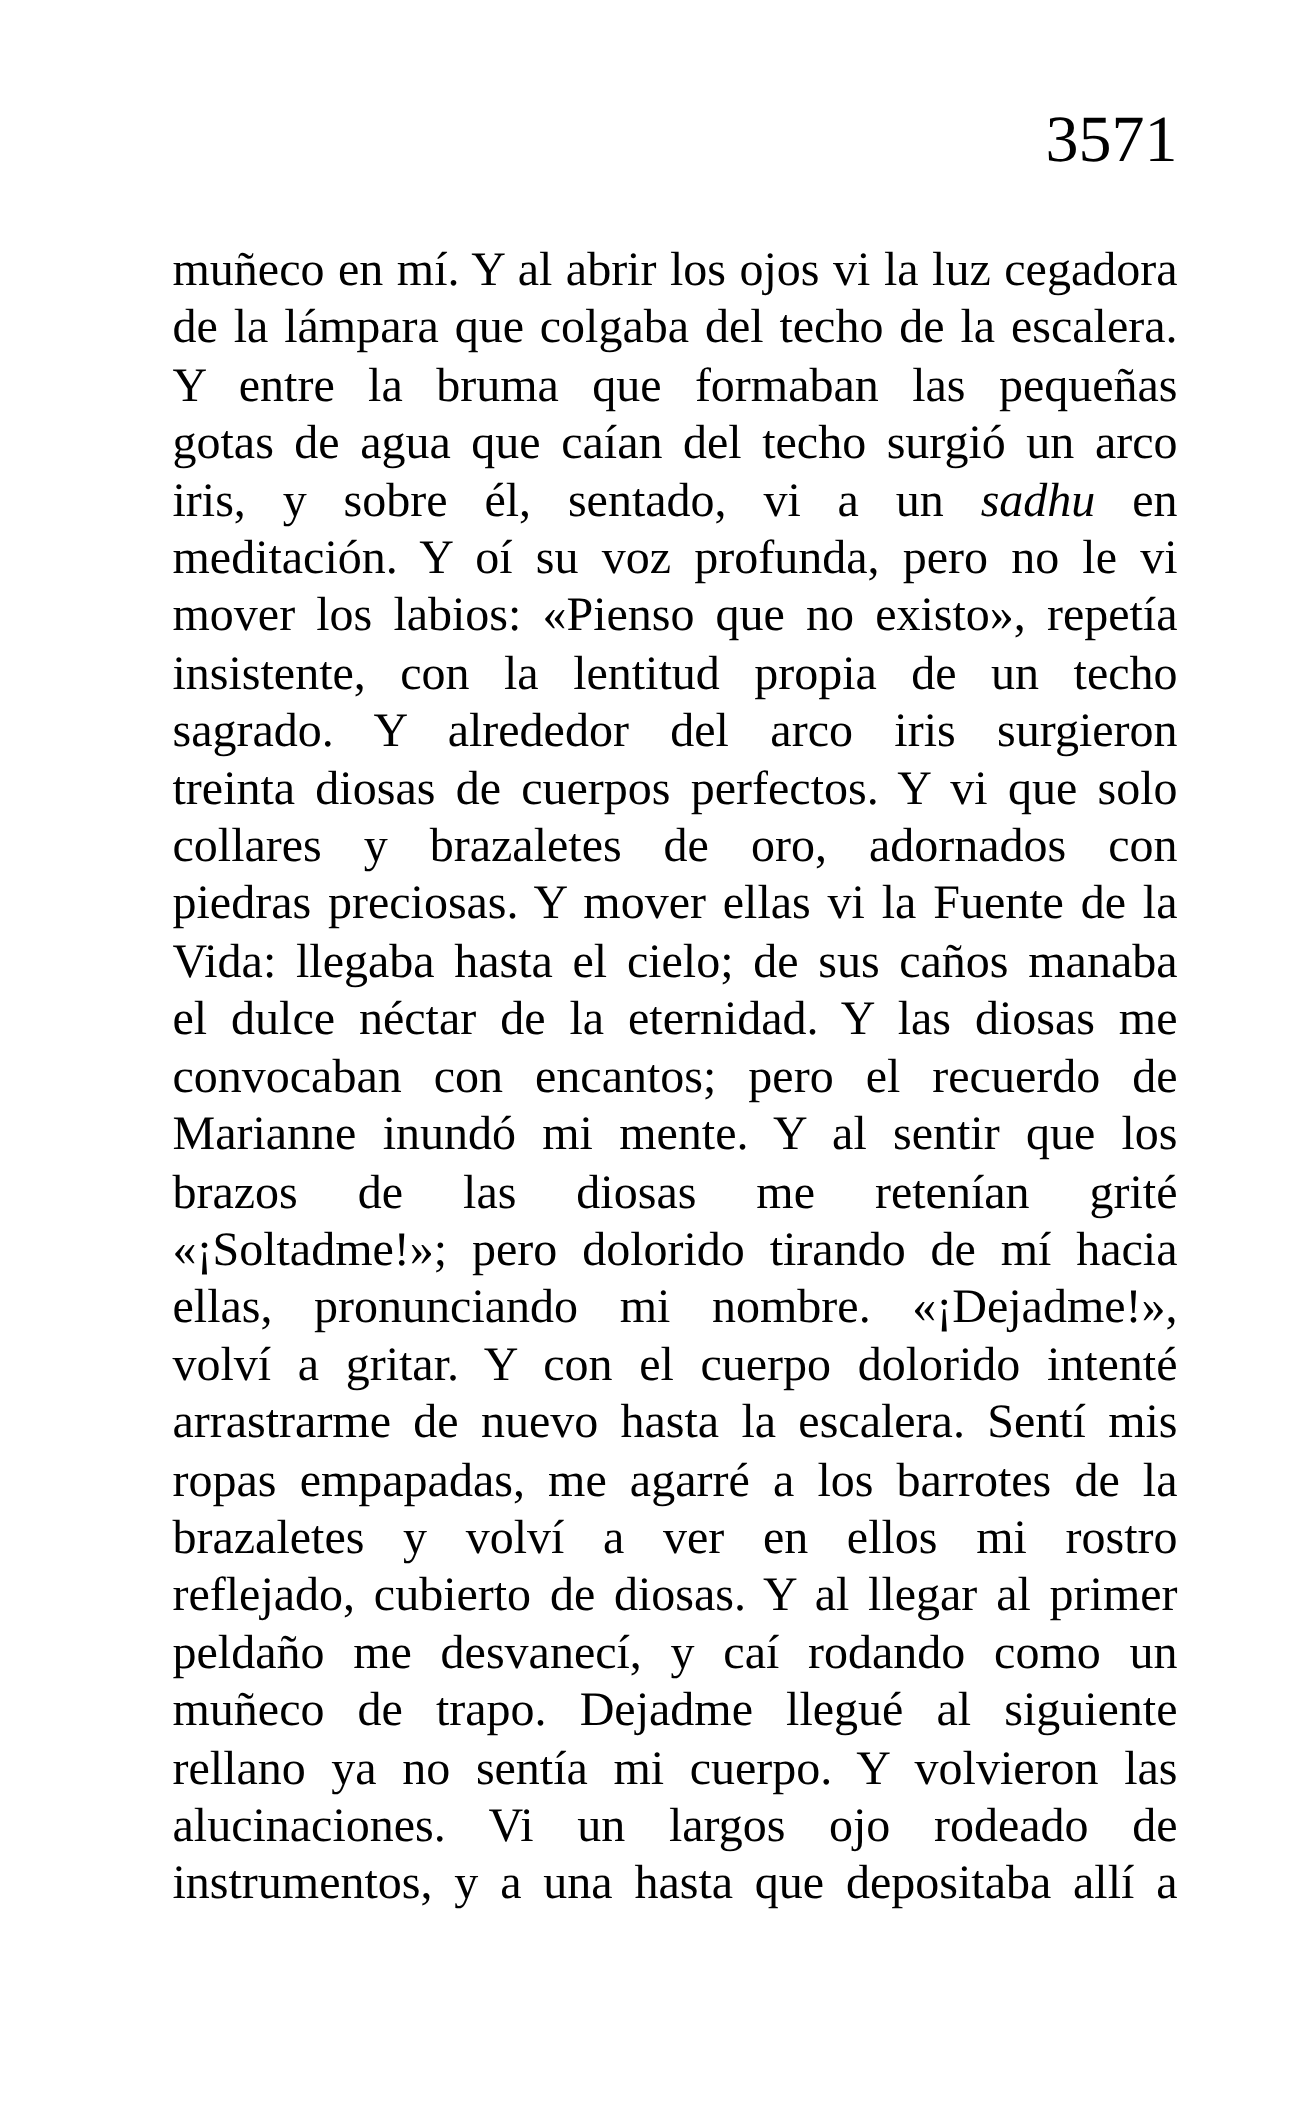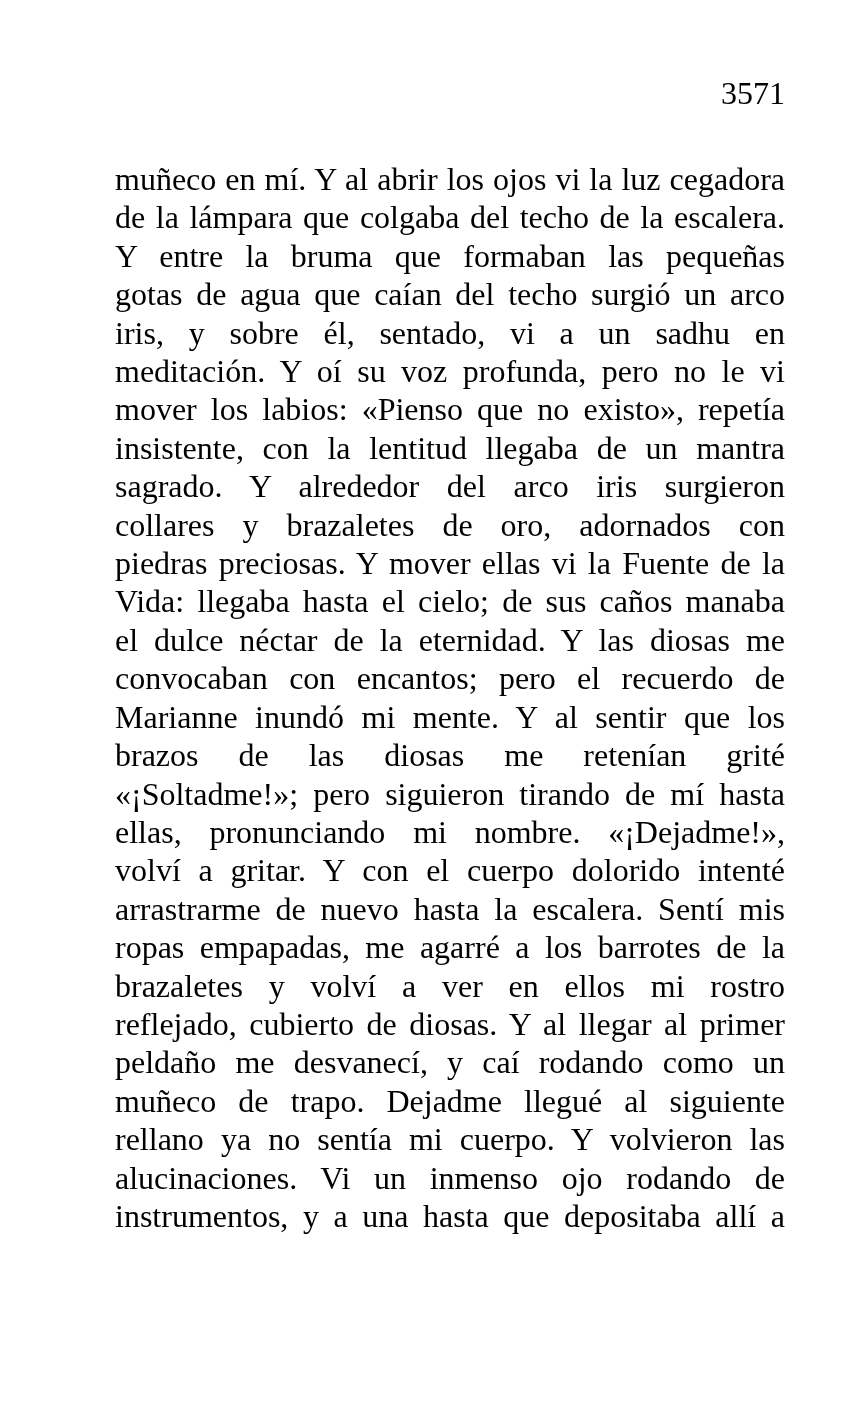--- a/index.html
+++ b/index.html
@@ -15,70 +15,72 @@
     width: 866px;
     height: 1417px;
     background: #ffffff;
     font-family: "Liberation Serif", "DejaVu Serif", serif;
     color: #000000;
   }
   .page-number {
     position: absolute;
     top: 74px;
     right: 81px;
-    font-size: 32px;
+    font-size: 44px;
     line-height: 38.4px;
     text-align: left;
     margin-left: 17px;
   }
   .text-block {
     position: absolute;
     top: 160px;
     left: 115px;
     width: 670px;
   }
   .line {
     font-size: 32px;
     line-height: 38.4px;
     text-align: justify;
     text-align-last: justify;
     text-justify: inter-word;
     white-space: normal;
   }
   .italic {
+    font-style: italic;
   }
 </style>
 </head>
 <body>
 
 <div class="page">
   <div class="page-number">3571</div>
   <div class="text-block">
       <div class="line"><span>muñeco en mí. Y al abrir los ojos vi la luz cegadora</span></div>
       <div class="line"><span>de la lámpara que colgaba del techo de la escalera.</span></div>
       <div class="line"><span>Y entre la bruma que formaban las pequeñas</span></div>
       <div class="line"><span>gotas de agua que caían del techo surgió un arco</span></div>
       <div class="line"><span>iris, y sobre él, sentado, vi a un </span><span class="italic">sadhu</span><span> en</span></div>
       <div class="line"><span>meditación. Y oí su voz profunda, pero no le vi</span></div>
       <div class="line"><span>mover los labios: «Pienso que no existo», repetía</span></div>
-      <div class="line"><span>insistente, con la lentitud llegaba de un mantra</span></div>
+      <div class="line"><span>insistente, con la lentitud propia de un techo</span></div>
       <div class="line"><span>sagrado. Y alrededor del arco iris surgieron</span></div>
+      <div class="line"><span>treinta diosas de cuerpos perfectos. Y vi que solo</span></div>
       <div class="line"><span>collares y brazaletes de oro, adornados con</span></div>
       <div class="line"><span>piedras preciosas. Y mover ellas vi la Fuente de la</span></div>
       <div class="line"><span>Vida: llegaba hasta el cielo; de sus caños manaba</span></div>
       <div class="line"><span>el dulce néctar de la eternidad. Y las diosas me</span></div>
       <div class="line"><span>convocaban con encantos; pero el recuerdo de</span></div>
       <div class="line"><span>Marianne inundó mi mente. Y al sentir que los</span></div>
       <div class="line"><span>brazos de las diosas me retenían grité</span></div>
-      <div class="line"><span>«¡Soltadme!»; pero siguieron tirando de mí hasta</span></div>
+      <div class="line"><span>«¡Soltadme!»; pero dolorido tirando de mí hacia</span></div>
       <div class="line"><span>ellas, pronunciando mi nombre. «¡Dejadme!»,</span></div>
       <div class="line"><span>volví a gritar. Y con el cuerpo dolorido intenté</span></div>
       <div class="line"><span>arrastrarme de nuevo hasta la escalera. Sentí mis</span></div>
       <div class="line"><span>ropas empapadas, me agarré a los barrotes de la</span></div>
       <div class="line"><span>brazaletes y volví a ver en ellos mi rostro</span></div>
       <div class="line"><span>reflejado, cubierto de diosas. Y al llegar al primer</span></div>
       <div class="line"><span>peldaño me desvanecí, y caí rodando como un</span></div>
       <div class="line"><span>muñeco de trapo. Dejadme llegué al siguiente</span></div>
       <div class="line"><span>rellano ya no sentía mi cuerpo. Y volvieron las</span></div>
-      <div class="line"><span>alucinaciones. Vi un inmenso ojo rodando de</span></div>
+      <div class="line"><span>alucinaciones. Vi un largos ojo rodeado de</span></div>
       <div class="line"><span>instrumentos, y a una hasta que depositaba allí a</span></div>
     </div>
 </div>
 
 </body></html>

